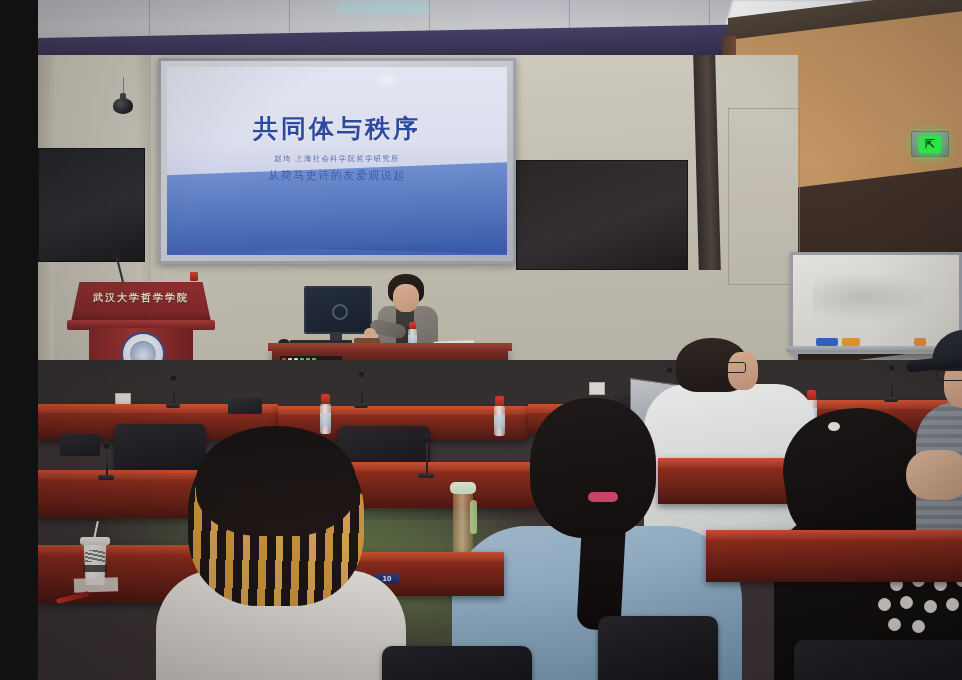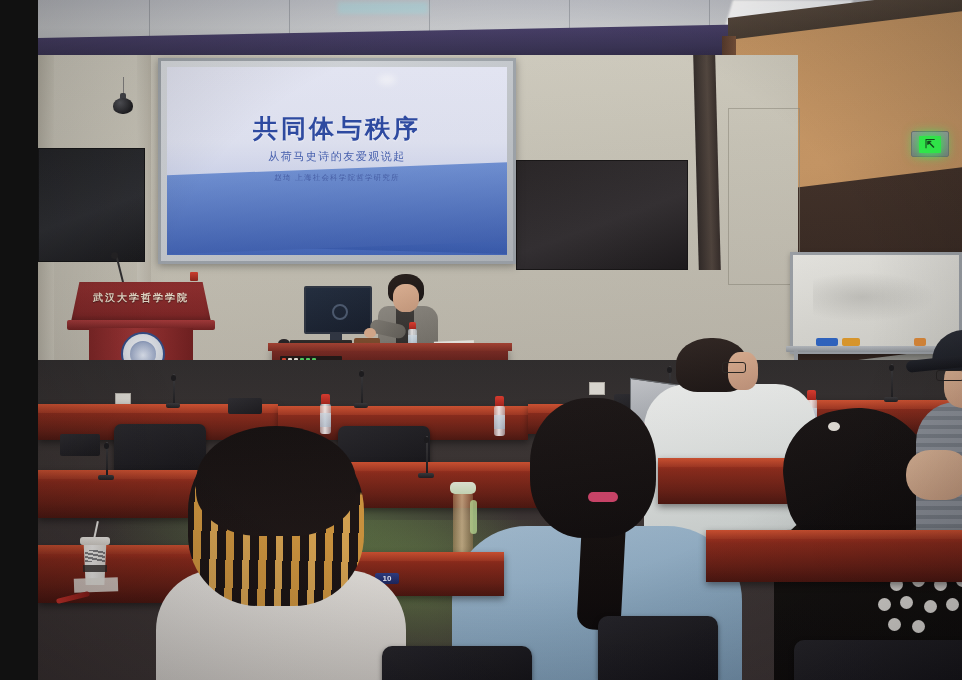--- a/index.html
+++ b/index.html
@@ -362,22 +362,22 @@
     <div id="cam-dome"></div>
   </div>
 
   <div id="screen-frame" class="abs">
     <div id="screen">
       <div id="screen-hill2"></div>
       <div id="screen-hill"></div>
       <div id="screen-glare"></div>
       <div id="slide-text">
         <div id="slide-title">共同体与秩序</div>
+        <div id="slide-author">赵琦  上海社会科学院哲学研究所</div>
         <div id="slide-subtitle">从荷马史诗的友爱观说起</div>
-        <div id="slide-author">赵琦  上海社会科学院哲学研究所</div>
       </div>
     </div>
   </div>
 
   <div id="podium" class="abs">
     <div id="podium-mic"></div>
     <div id="podium-mic-head"></div>
     <div id="podium-led"></div>
     <div id="podium-top">
       <div id="podium-text">武汉大学哲学学院</div>

